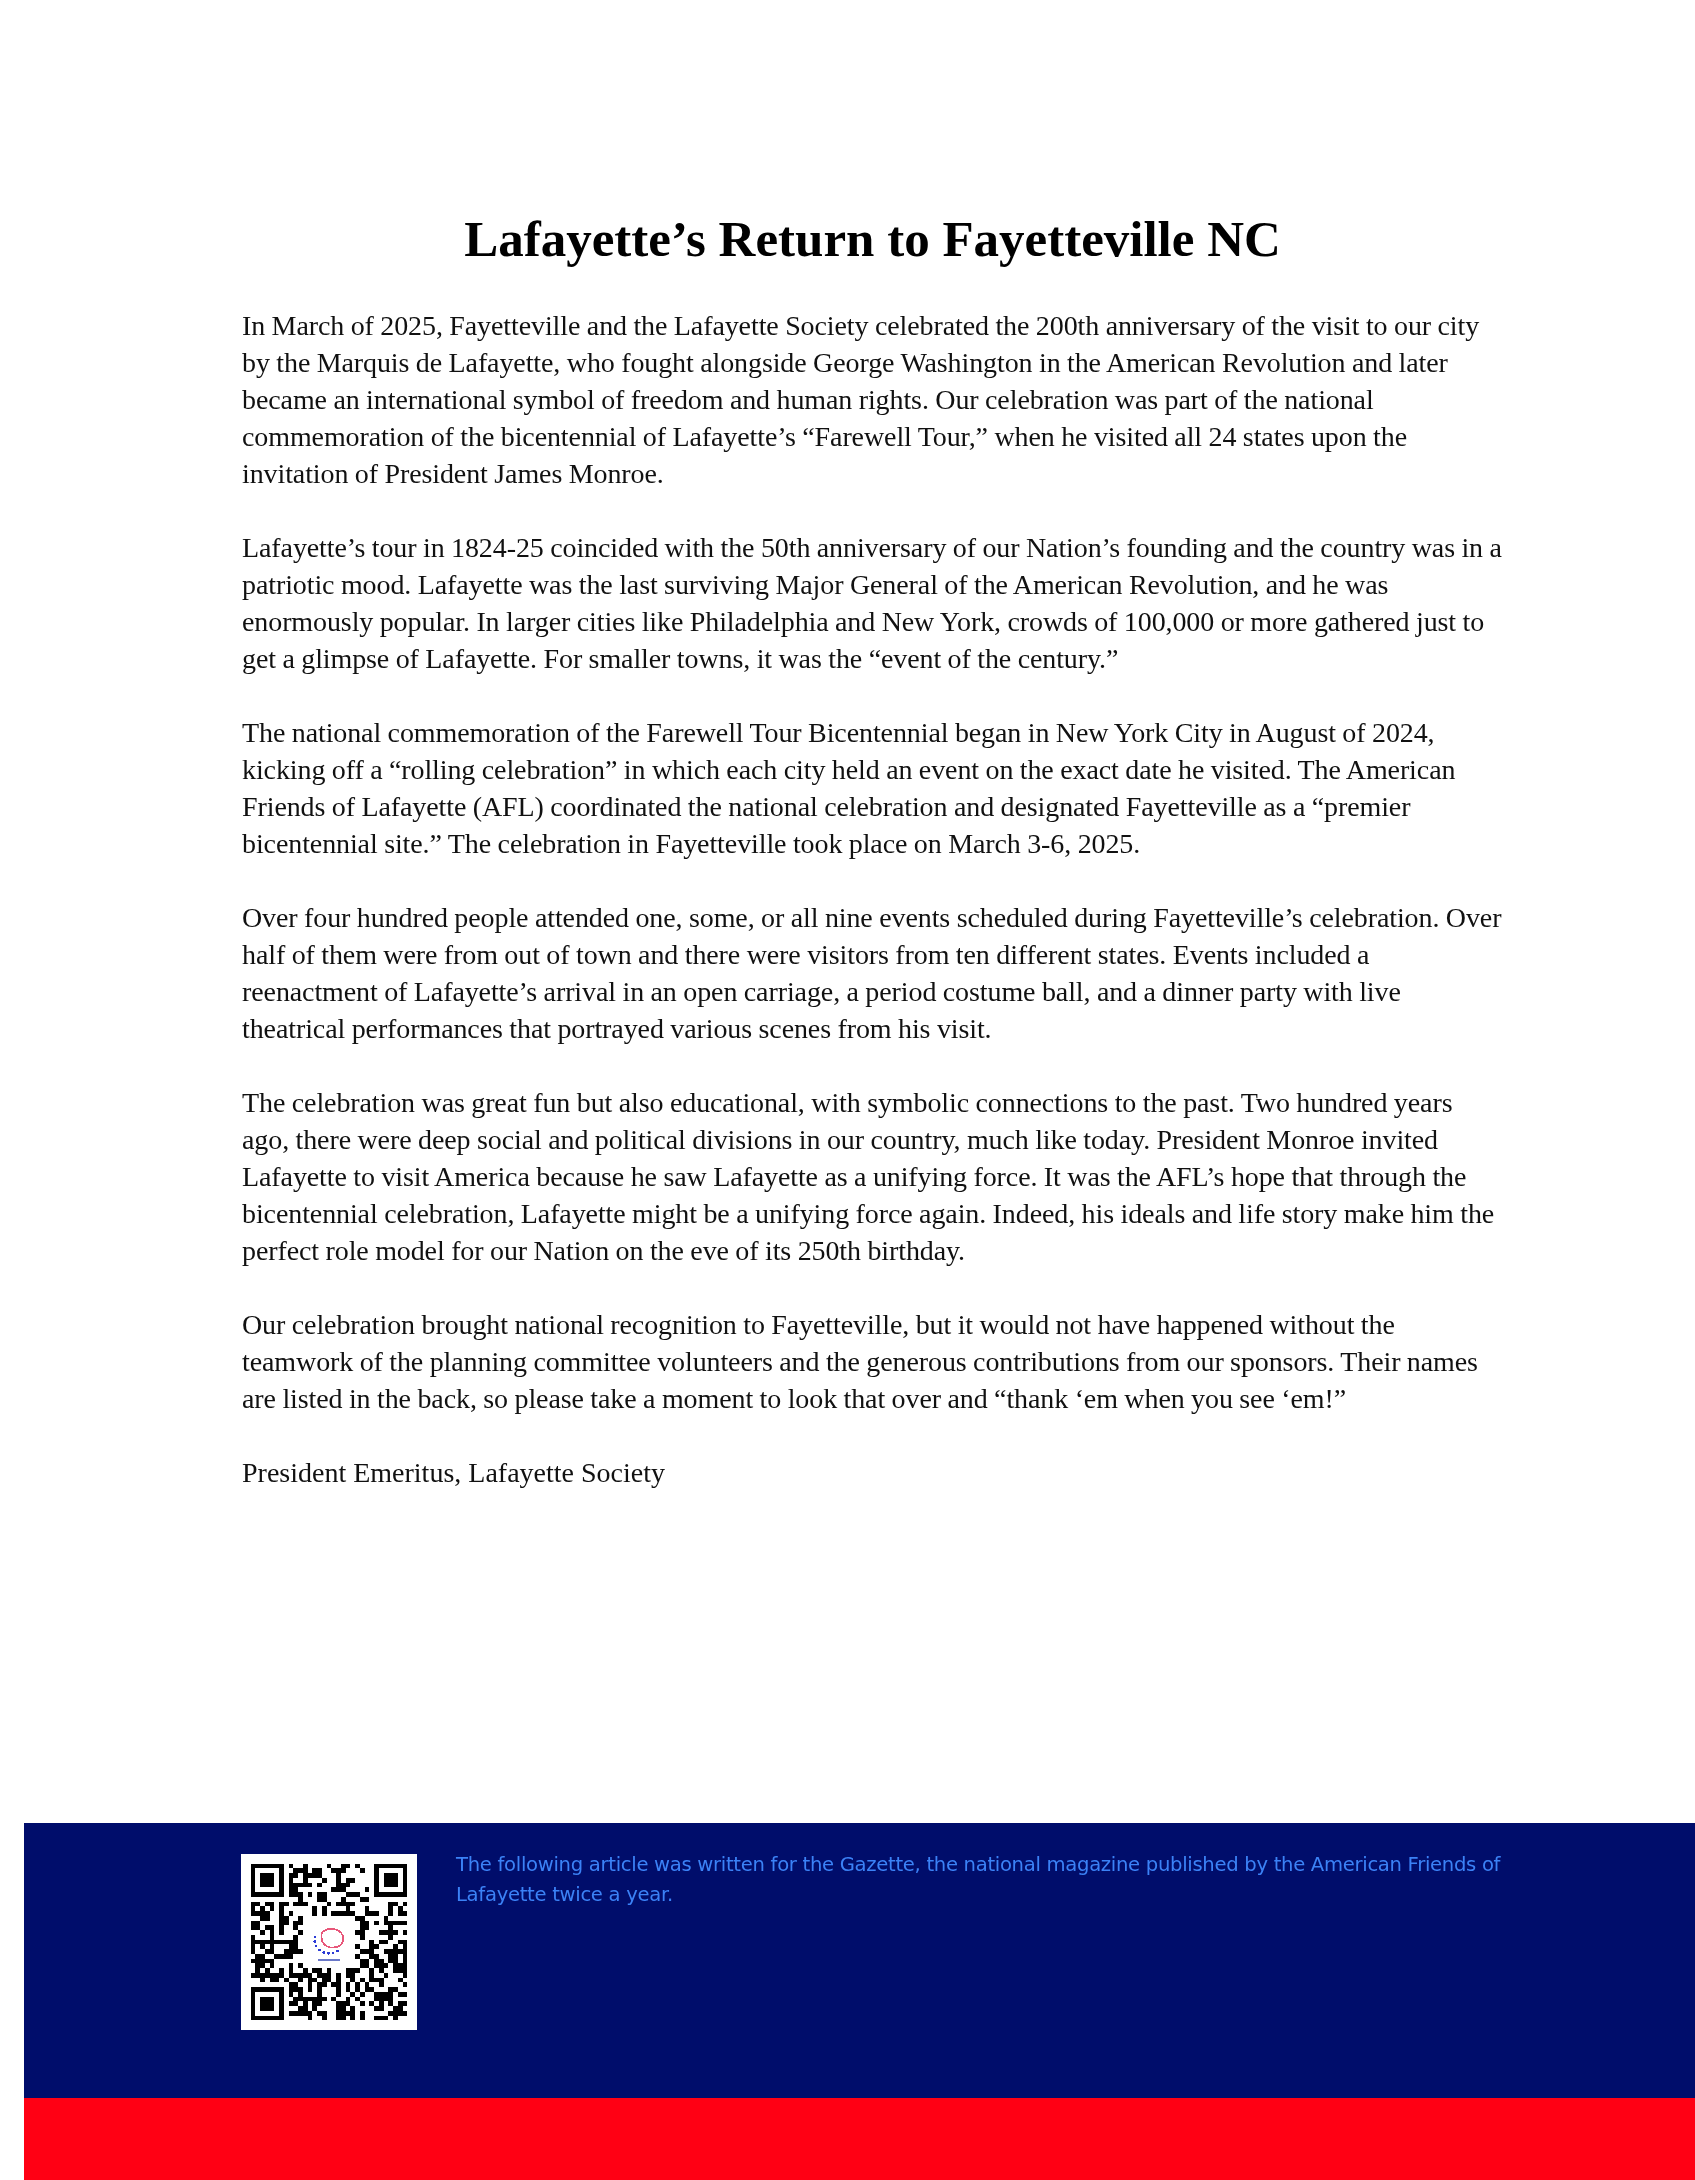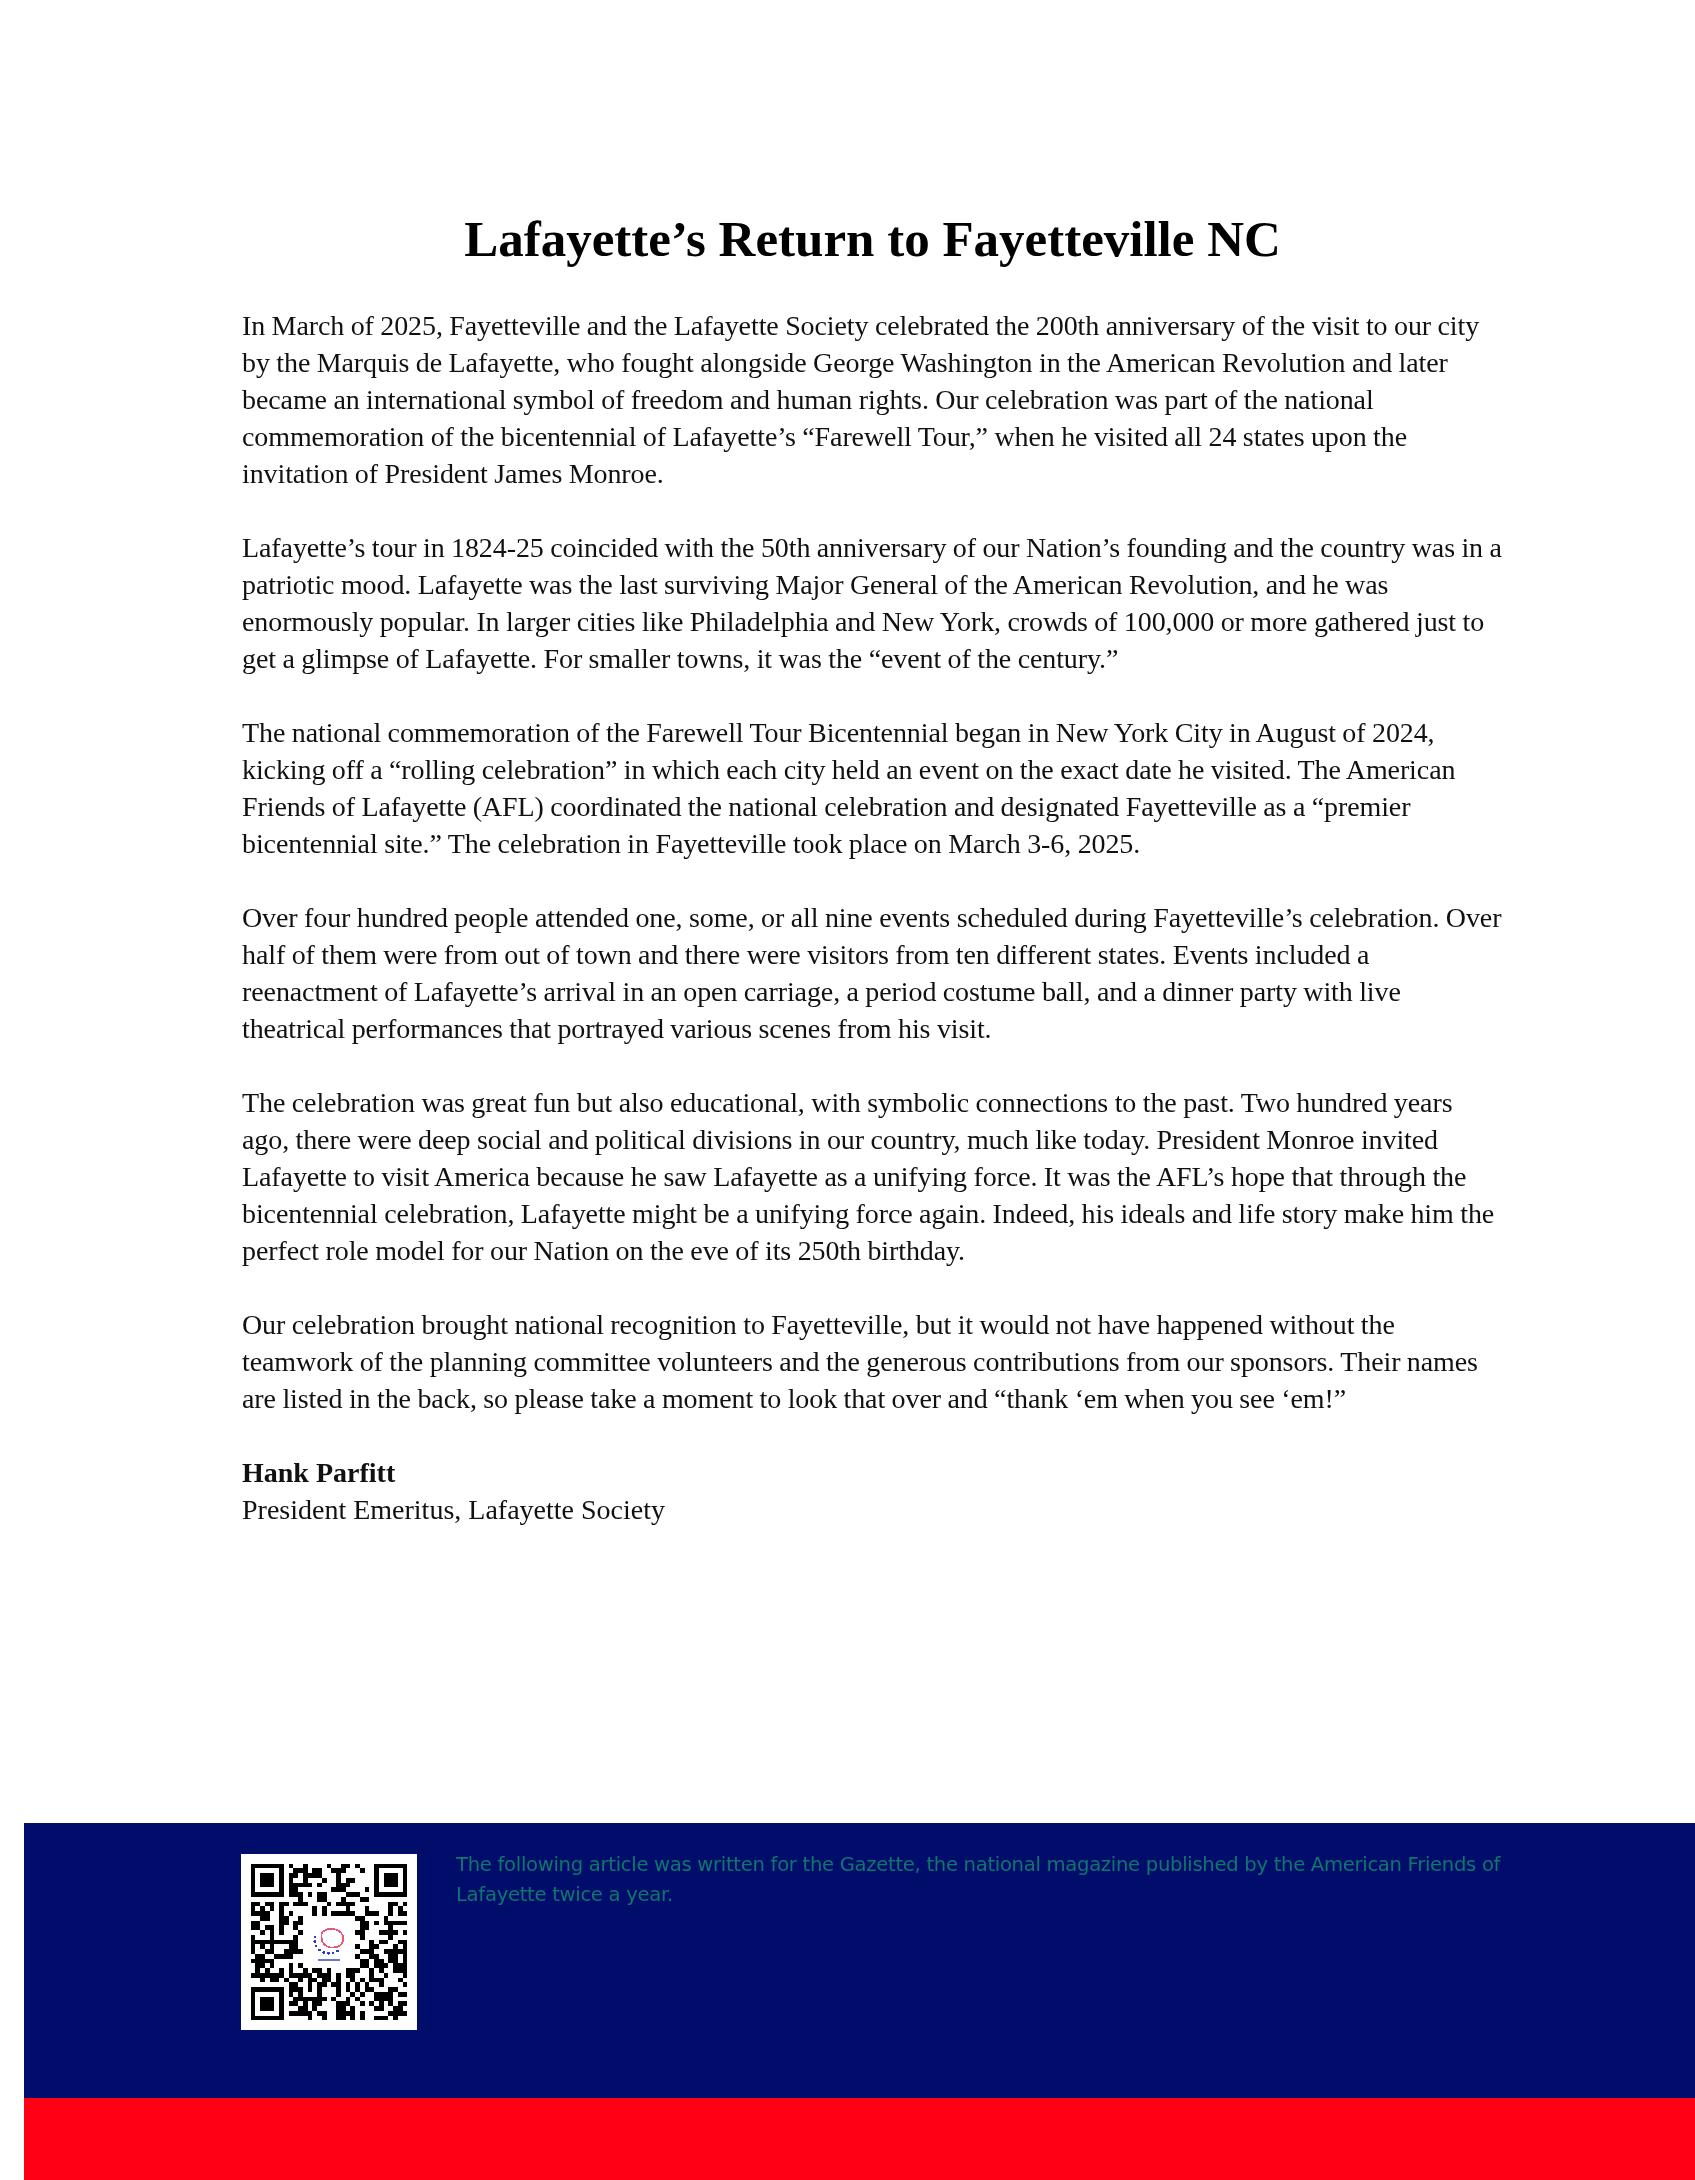--- a/index.html
+++ b/index.html
@@ -86,21 +86,21 @@
       display: block;
       width: 176px;
       height: 176px;
     }
     .footer-text {
       position: absolute;
       left: 432px;
       top: 1850px;
       width: 1048px;
       font-family: "DejaVu Sans", sans-serif;
-      color: #0f766e;
+      color: #3b82f6;
       font-size: 19.6px;
       line-height: 30px;
       letter-spacing: -0.3px;
     }
     .footer-text p {
       margin: 0 0 12.8px 0;
     }
   </style>
 </head>
 <body>
@@ -111,21 +111,20 @@
     <h1 class="title">Lafayette’s Return to Fayetteville NC</h1>
 
     <p class="para">In March of 2025, Fayetteville and the Lafayette Society celebrated the 200th anniversary of the visit to our city by the Marquis de Lafayette, who fought alongside George Washington in the American Revolution and later became an international symbol of freedom and human rights. Our celebration was part of the national commemoration of the bicentennial of Lafayette’s “Farewell Tour,” when he visited all 24 states upon the invitation of President James Monroe.</p>
     <p class="para">Lafayette’s tour in 1824-25 coincided with the 50th anniversary of our Nation’s founding and the country was in a patriotic mood. Lafayette was the last surviving Major General of the American Revolution, and he was enormously popular. In larger cities like Philadelphia and New York, crowds of 100,000 or more gathered just to get a glimpse of Lafayette. For smaller towns, it was the “event of the century.”</p>
     <p class="para">The national commemoration of the Farewell Tour Bicentennial began in New York City in August of 2024, kicking off a “rolling celebration” in which each city held an event on the exact date he visited. The American Friends of Lafayette (AFL) coordinated the national celebration and designated Fayetteville as a “premier bicentennial site.” The celebration in Fayetteville took place on March 3-6, 2025.</p>
     <p class="para">Over four hundred people attended one, some, or all nine events scheduled during Fayetteville’s celebration. Over half of them were from out of town and there were visitors from ten different states. Events included a reenactment of Lafayette’s arrival in an open carriage, a period costume ball, and a dinner party with live theatrical performances that portrayed various scenes from his visit.</p>
     <p class="para">The celebration was great fun but also educational, with symbolic connections to the past. Two hundred years ago, there were deep social and political divisions in our country, much like today. President Monroe invited Lafayette to visit America because he saw Lafayette as a unifying force. It was the AFL’s hope that through the bicentennial celebration, Lafayette might be a unifying force again. Indeed, his ideals and life story make him the perfect role model for our Nation on the eve of its 250th birthday.</p>
     <p class="para">Our celebration brought national recognition to Fayetteville, but it would not have happened without the teamwork of the planning committee volunteers and the generous contributions from our sponsors. Their names are listed in the back, so please take a moment to look that over and “thank ‘em when you see ‘em!”</p>
 
     <div class="signature">
-      <span class="sig-name">Hank Parfitt</span>
       <span class="sig-line">President Emeritus, Lafayette Society</span>
     </div>
   </article>
 
   <footer class="footer-navy"></footer>
 
   <div class="qr-wrap">
     <svg id="qr-svg" viewBox="0 0 37 37" shape-rendering="crispEdges">
       <rect x="0" y="0" width="37" height="37" fill="#ffffff"></rect>
       <g id="qr-modules" fill="#000000">

